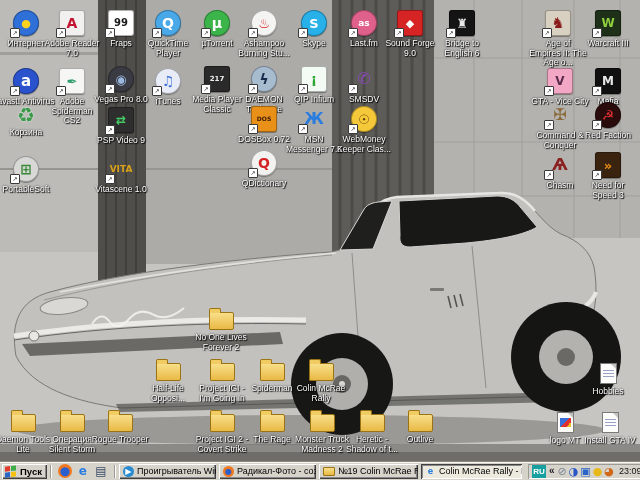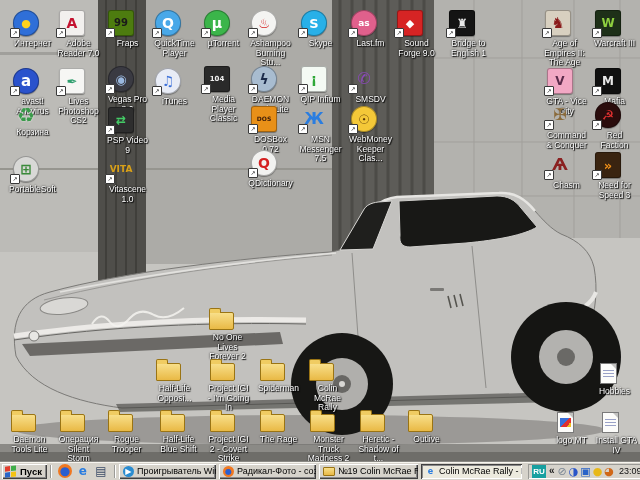--- a/index.html
+++ b/index.html
@@ -12,21 +12,21 @@
   .dicon{position:absolute;width:58px;display:flex;flex-direction:column;align-items:center;cursor:default;}
   .gfx{position:relative;display:flex;align-items:center;justify-content:center;flex:none;}
   .gfx-app{width:26px;height:26px;border-radius:3px;}
   .gfx-app.circle{border-radius:50%;}
   .gfx-app.boxed{box-shadow:inset 0 0 0 1px rgba(0,0,0,.3), 0 1px 1px rgba(0,0,0,.35);}
   .glyph{font-family:"DejaVu Sans",sans-serif;font-weight:bold;line-height:1;}
   .sc-arrow{position:absolute;left:-3px;bottom:-2px;width:8px;height:8px;background:#fff;
             border:1px solid #3a3a3a;border-radius:1px;font-family:"DejaVu Sans",sans-serif;
             font-size:6px;line-height:7px;text-align:center;color:#000;}
   .dlabel{margin-top:3px;font-size:8.5px;line-height:9.5px;text-align:center;color:#fff;
-          text-shadow:1px 1px 1px #000,0 0 2px #000;margin-left:13px;}
+          text-shadow:1px 1px 1px #000,0 0 2px #000;}
   .gfx-folder{width:23px;height:16px;margin-top:6px;border-radius:1px 2px 2px 1px;
               background:linear-gradient(180deg,#f8df8a,#e9b945);border:1px solid #9a7414;}
   .gfx-folder::before{content:"";position:absolute;top:-5px;left:-1px;width:10px;height:4px;
               background:#f0cc62;border:1px solid #9a7414;border-bottom:none;border-radius:2px 2px 0 0;}
   .gfx-file{width:15px;height:19px;margin-top:3px;background:#fcfcfa;border:1px solid #7a7a7a;}
   .gfx-file::before{content:"";position:absolute;top:0;right:0;width:0;height:0;border-style:solid;
               border-width:0 5px 5px 0;border-color:transparent #c2c2c0 transparent transparent;}
   .gfx-file::after{content:"";position:absolute;left:2px;right:2px;top:6px;height:9px;
               background:repeating-linear-gradient(180deg,#9aa2c8 0 1px,transparent 1px 3px);}
   .gfx-img::after{background:linear-gradient(135deg,#3a6fd8 0 45%,#e03030 45% 75%,#f0c020 75%);
@@ -159,21 +159,21 @@
         <div class="dlabel">Интернет</div>
       </div>
       <div class="dicon" style="left:43px;top:10px">
         <span class="gfx gfx-app square boxed" style="background:#f2f0ee">
           <span class="glyph" style="color: rgb(196, 18, 48); font-size: 14px;">A</span>
           <span class="sc-arrow">↗</span>
         </span>
         <div class="dlabel">Adobe Reader 7.0</div>
       </div>
       <div class="dicon" style="left:92px;top:10px">
-        <span class="gfx gfx-app square boxed" style="background:#4d7c0f">
+        <span class="gfx gfx-app square boxed" style="background:#ffffff">
           <span class="glyph" style="color: rgb(26, 26, 26); font-size: 10px;">99</span>
           <span class="sc-arrow">↗</span>
         </span>
         <div class="dlabel">Fraps</div>
       </div>
       <div class="dicon" style="left:139px;top:10px">
         <span class="gfx gfx-app circle boxed" style="background:#49a8e8">
           <span class="glyph" style="color: rgb(255, 255, 255); font-size: 14px;">Q</span>
           <span class="sc-arrow">↗</span>
         </span>
@@ -212,21 +212,21 @@
           <span class="glyph" style="color: rgb(255, 255, 255); font-size: 11px;">◆</span>
           <span class="sc-arrow">↗</span>
         </span>
         <div class="dlabel">Sound Forge 9.0</div>
       </div>
       <div class="dicon" style="left:433px;top:10px">
         <span class="gfx gfx-app square boxed" style="background:#141414">
           <span class="glyph" style="color: rgb(232, 232, 232); font-size: 13px;">♜</span>
           <span class="sc-arrow">↗</span>
         </span>
-        <div class="dlabel">Bridge to English 1</div>
+        <div class="dlabel">Bridge to English 6</div>
       </div>
       <div class="dicon" style="left:529px;top:10px">
         <span class="gfx gfx-app square boxed" style="background:#d8d0c0">
           <span class="glyph" style="color: rgb(138, 26, 26); font-size: 15px;">♞</span>
           <span class="sc-arrow">↗</span>
         </span>
         <div class="dlabel">Age of Empires II: The Age o...</div>
       </div>
       <div class="dicon" style="left:579px;top:10px">
         <span class="gfx gfx-app square boxed" style="background:#1e3018">
@@ -240,39 +240,39 @@
           <span class="glyph" style="color: rgb(255, 255, 255); font-size: 15px;">a</span>
           <span class="sc-arrow">↗</span>
         </span>
         <div class="dlabel">avast! Antivirus</div>
       </div>
       <div class="dicon" style="left:43px;top:68px">
         <span class="gfx gfx-app square boxed" style="background:#f6f6f4">
           <span class="glyph" style="color: rgb(47, 158, 110); font-size: 13px;">✒</span>
           <span class="sc-arrow">↗</span>
         </span>
-        <div class="dlabel">Lives Photoshop CS2</div>
+        <div class="dlabel">Adobe Spiderman CS2</div>
       </div>
       <div class="dicon" style="left:92px;top:66px">
         <span class="gfx gfx-app circle boxed" style="background:#3a3a42">
           <span class="glyph" style="color: rgb(154, 184, 224); font-size: 13px;">◉</span>
           <span class="sc-arrow">↗</span>
         </span>
         <div class="dlabel">Vegas Pro 8.0</div>
       </div>
       <div class="dicon" style="left:139px;top:68px">
         <span class="gfx gfx-app circle boxed" style="background:#e8ecf6">
           <span class="glyph" style="color: rgb(58, 111, 216); font-size: 14px;">♫</span>
           <span class="sc-arrow">↗</span>
         </span>
         <div class="dlabel">iTunes</div>
       </div>
       <div class="dicon" style="left:188px;top:66px">
         <span class="gfx gfx-app square boxed" style="background:#2a2a2a">
-          <span class="glyph" style="color: rgb(240, 240, 240); font-size: 7px;">104</span>
+          <span class="glyph" style="color: rgb(240, 240, 240); font-size: 7px;">217</span>
           <span class="sc-arrow">↗</span>
         </span>
         <div class="dlabel">Media Player Classic</div>
       </div>
       <div class="dicon" style="left:235px;top:66px">
         <span class="gfx gfx-app circle boxed" style="background:#a8bcd0">
           <span class="glyph" style="color: rgb(26, 42, 74); font-size: 14px;">ϟ</span>
           <span class="sc-arrow">↗</span>
         </span>
         <div class="dlabel">DAEMON Tools Lite</div>
@@ -414,24 +414,20 @@
         <span class="gfx gfx-folder"></span>
         <div class="dlabel">Daemon Tools Lite</div>
       </div>
       <div class="dicon" style="left:43px;top:408px">
         <span class="gfx gfx-folder"></span>
         <div class="dlabel">Операция Silent Storm</div>
       </div>
       <div class="dicon" style="left:91px;top:408px">
         <span class="gfx gfx-folder"></span>
         <div class="dlabel">Rogue Trooper</div>
-      </div>
-      <div class="dicon" style="left:143px;top:408px">
-        <span class="gfx gfx-folder"></span>
-        <div class="dlabel">Half-Life Blue Shift</div>
       </div>
       <div class="dicon" style="left:193px;top:408px">
         <span class="gfx gfx-folder"></span>
         <div class="dlabel">Project IGI 2 - Covert Strike</div>
       </div>
       <div class="dicon" style="left:243px;top:408px">
         <span class="gfx gfx-folder"></span>
         <div class="dlabel">The Rage</div>
       </div>
       <div class="dicon" style="left:293px;top:408px">

